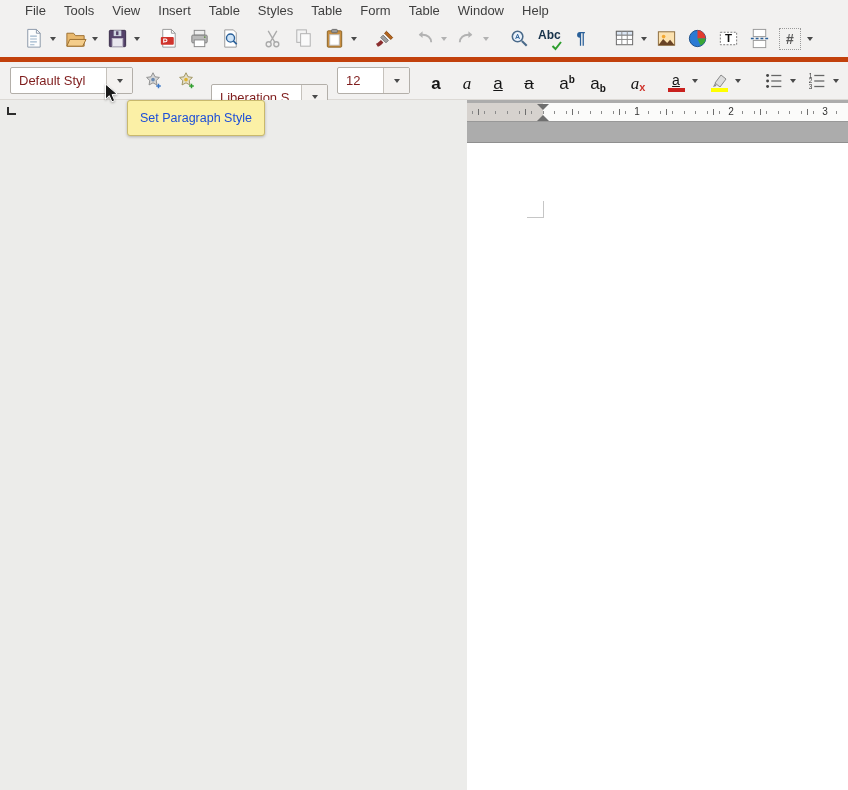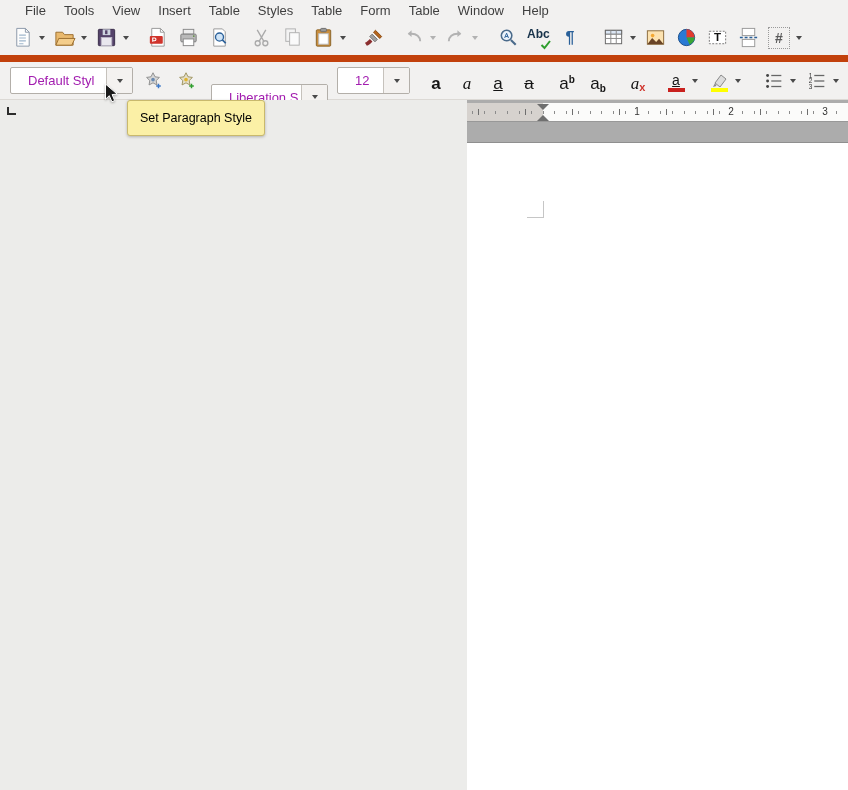--- a/index.html
+++ b/index.html
@@ -6,31 +6,31 @@
   html,body { width:848px; height:790px; overflow:hidden; }
   body { font-family:"Liberation Sans", sans-serif; background:#ececea; }
   .screen { position:relative; width:848px; height:790px; background:#ececea; }
 
   
   .menubar { height:20px; background:#f2f1f0; display:flex; align-items:center; padding-left:16px; }
   .menu-item { padding:2px 9px; font-size:13px; color:#3f3f3f; cursor:default; }
 
   
   .toolbar { background:#f2f1f0; display:flex; align-items:center; }
-  .tb1 { height:42px; padding:0 5px; border-bottom:7px solid #c2410c; }
+  .tb1 { height:42px; padding:0 16px; border-bottom:5px solid #c2410c; }
   .tb2 { height:38px; padding:0 0 0 8px; border-bottom:1px solid #dcd9d5; }
   .tbtn { height:34px; min-width:28px; display:flex; align-items:center; justify-content:center; border-radius:3px; margin-left:3px; }
   .split { display:flex; align-items:center; }
   .dd { width:11px; height:34px; display:flex; align-items:center; justify-content:center; }
   .tri { width:0; height:0; border-left:3.5px solid transparent; border-right:3.5px solid transparent; border-top:4.5px solid #4a4a4a; }
   .tbtn svg, .split svg { display:block; }
 
   
   .combo { height:27px; background:#ffffff; border:1px solid #b3afa9; border-radius:2px; display:flex; align-items:stretch; overflow:hidden; }
-  .combo .val { flex:1; display:flex; align-items:center; padding:0 17px; font-size:13px; color:#a21caf; white-space:nowrap; overflow:hidden; }
+  .combo .val { flex:1; display:flex; align-items:center; padding:0 8px; font-size:13px; color:#7f1d1d; white-space:nowrap; overflow:hidden; }
   .combo .arrow { width:26px; border-left:1px solid #c6c2bc; background:#f4f2f0; display:flex; align-items:center; justify-content:center; }
   .combo.para { width:123px; margin-left:2px; }
   .combo.font { width:117px; margin-left:12px;margin-top:33px; }
   .combo.size { width:73px;  margin-left:9px; }
 
   .round-btn { width:27px; height:30px; display:flex; align-items:center; justify-content:center; margin-left:6px; }
 
   
   .fbtn { height:30px; min-width:26px; display:flex; align-items:flex-end; justify-content:center; padding-bottom:4px; margin-left:5px; border-radius:3px; position:relative; }
   .gl { font-size:17px; line-height:1; color:#141414; }
@@ -60,21 +60,21 @@
   .rnum { position:absolute; top:3px; transform:translateX(-50%); font-size:10px; color:#333; background:#fbfbfa; padding:0 2px; }
   .indent { position:absolute; left:70px; top:1px; width:12px; height:17px; }
   .indent .t { position:absolute; left:0; top:0; width:0; height:0; border-left:6px solid transparent; border-right:6px solid transparent; border-top:6px solid #6f6f6f; }
   .indent .btm { position:absolute; left:0; bottom:0; width:0; height:0; border-left:6px solid transparent; border-right:6px solid transparent; border-bottom:6px solid #6f6f6f; }
   .page { position:absolute; left:0; top:42px; width:100%; bottom:0; background:#ffffff; border-top:1px solid #8f8f8f; }
   .bound-h { position:absolute; left:60px; top:74px; width:17px; height:1px; background:#c6c6c6; }
   .bound-v { position:absolute; left:76px; top:58px; width:1px; height:17px; background:#c6c6c6; }
 
   
   .tooltip { position:absolute; left:127px; top:100px; z-index:50; background:#fbf0a6; border:1px solid #c9b96d;
-             border-radius:3px; padding:10px 12px; font-size:12.5px; color:#000000; box-shadow:0 1px 3px rgba(0,0,0,.25); white-space:nowrap; }
+             border-radius:3px; padding:10px 12px; font-size:12.5px; color:#1d4ed8; box-shadow:0 1px 3px rgba(0,0,0,.25); white-space:nowrap; }
 
   
   .cursor { position:absolute; left:104px; top:83px; z-index:60; filter:drop-shadow(0 1px 1px rgba(0,0,0,.3)); }
 
   .abc-wrap { position:relative; width:26px; height:26px; }
   .abc-txt { position:absolute; left:1px; top:2px; font-size:12px; font-weight:bold; color:#17324a; }
   .abc-chk { position:absolute; right:0; bottom:0; }
   .pilcrow { font-size:16px; font-weight:bold; color:#2a6099; }
   .fieldbox { width:22px; height:22px; border:1px dotted #9a9a9a; display:flex; align-items:center; justify-content:center; }
   .fieldbox span { font-size:14px; font-weight:bold; color:#5a5a5a; }

